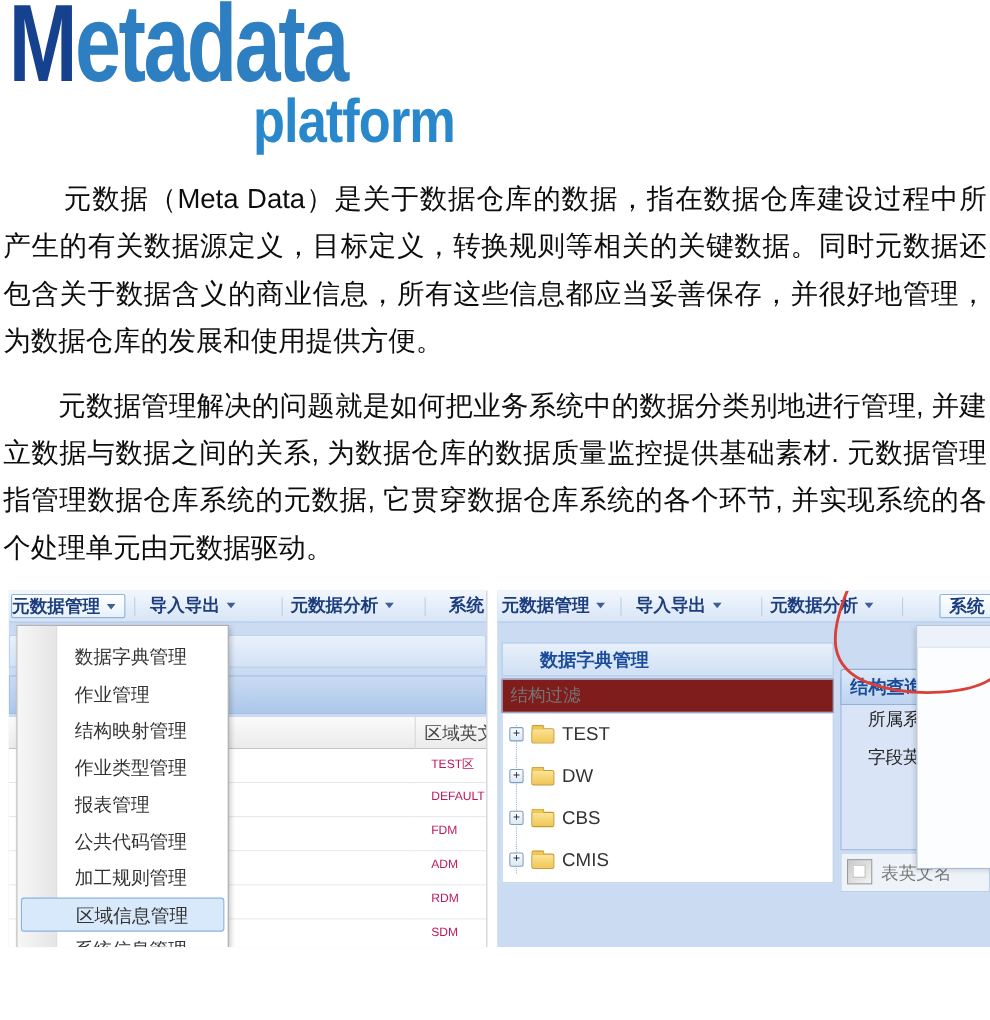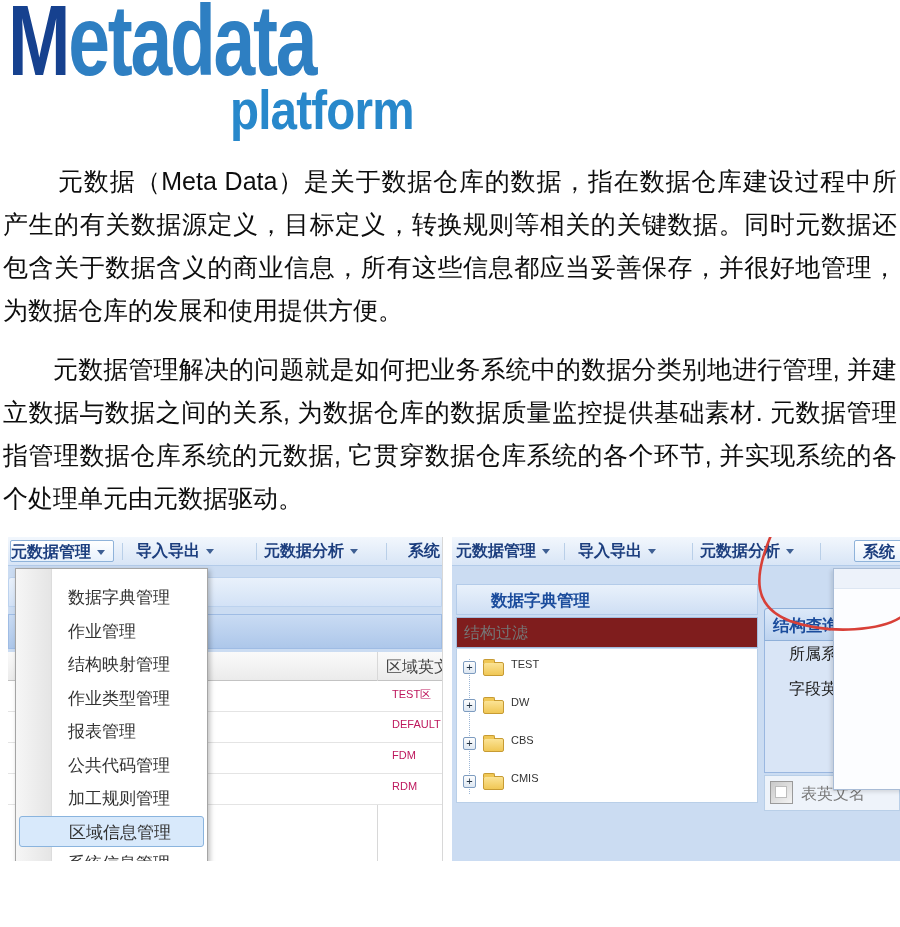--- a/index.html
+++ b/index.html
@@ -65,21 +65,21 @@
           border-left:1px solid #b9cfe8; border-right:1px solid #b9cfe8; border-bottom:1px solid #b9cfe8; }
   .tree-guide { position:absolute; left:12px; top:10px; height:135px; border-left:1px dotted #9db7d6; }
   .tree-row { position:relative; height:38px; padding-top:5px; }
   .plusbox { position:absolute; left:6px; top:12px; width:13px; height:13px; font-size:11px; line-height:11px;
              text-align:center; color:#234; background:linear-gradient(#fdfdfd,#dde7f2);
              border:1px solid #7e9cc0; border-radius:2px; cursor:pointer; }
   .folder { position:absolute; left:26px; top:13px; width:21px; height:14px;
             background:linear-gradient(#fbe395,#f0c755); border:1px solid #c79b33; border-radius:2px; }
   .folder::before { content:""; position:absolute; left:-1px; top:-4px; width:10px; height:3px;
                     background:#f0c755; border:1px solid #c79b33; border-bottom:none; border-radius:2px 2px 0 0; }
-  .tree-label { position:absolute; left:54px; top:9px; font-size:11px; color:#333; }
+  .tree-label { position:absolute; left:54px; top:9px; font-size:17px; color:#333; }
 
   .rp-tab { position:absolute; left:312px; top:47px; width:74px; height:33px; line-height:33px;
             background:linear-gradient(#dce9f9,#bdd3ef); border:1px solid #8fb0d9; border-radius:3px 3px 0 0;
             padding-left:8px; font-weight:bold; color:#1b4c9c; font-size:16.5px;
             overflow:hidden; white-space:nowrap; z-index:5;margin-top:24px; }
   .rp-body { position:absolute; left:312px; top:80px; width:136px; height:156px;
              background:#d9e5f6; border:1px solid #9ab7e0; z-index:4; }
   .rp-row { position:absolute; left:24px; white-space:nowrap; font-size:16px; color:#222; }
   .rp-row.r1 { top:26px; } .rp-row.r2 { top:61px; }
   .rp-check { position:absolute; left:312px; top:238px; width:136px; height:36px;
@@ -115,21 +115,27 @@
     <div class="trow">
         <span>TEST区</span>
       </div>
     <div class="trow">
         <span>DEFAULT</span>
       </div>
     <div class="trow">
         <span>FDM</span>
       </div>
     <div class="trow">
+        <span>ADM</span>
+      </div>
+    <div class="trow">
         <span>RDM</span>
+      </div>
+    <div class="trow">
+        <span>SDM</span>
       </div>
   </div>
 
   <div class="menubar">
     <div class="mb-item active" style="left:2px;width:104px;"><span>元数据管理</span><i class="arr"></i></div>
     <div class="sep" style="left:114px;"></div>
     <div class="mb-item" style="left:128px;width:112px;"><span>导入导出</span><i class="arr"></i></div>
     <div class="sep" style="left:248px;"></div>
     <div class="mb-item" style="left:256px;width:116px;"><span>元数据分析</span><i class="arr"></i></div>
     <div class="sep" style="left:378px;"></div>

